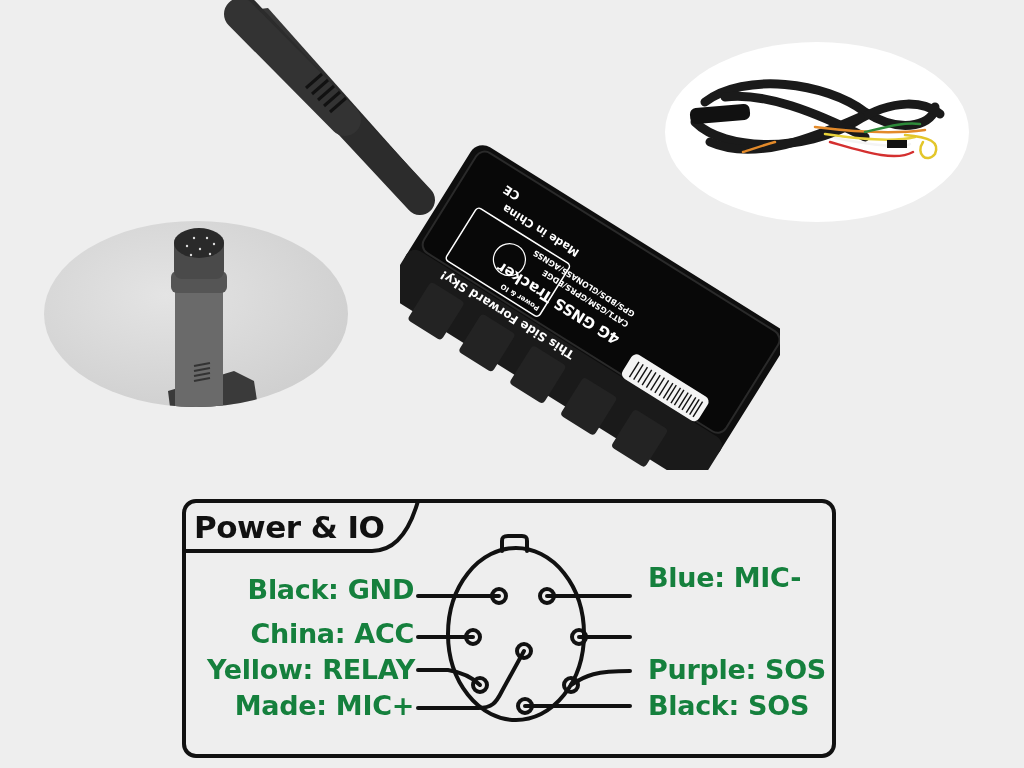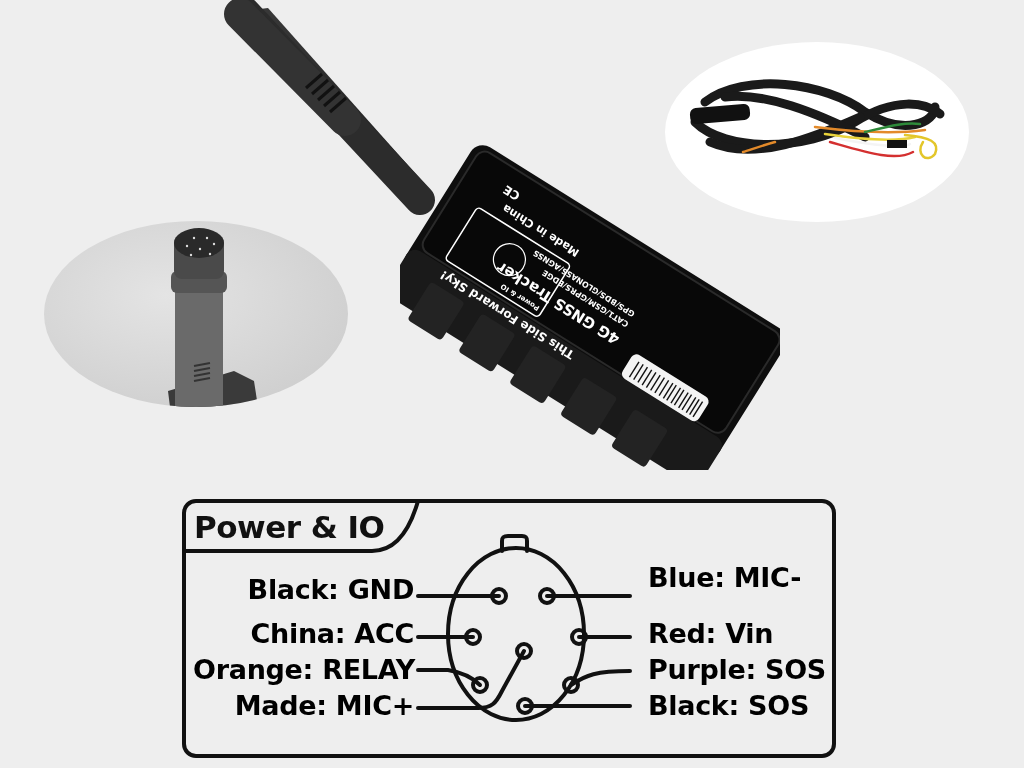--- a/index.html
+++ b/index.html
@@ -2,21 +2,21 @@
 <html><head>
 <meta charset="utf-8">
 <style>
   html,body{margin:0;padding:0;}
   body{width:1024px;height:768px;background:#eeeeee;position:relative;overflow:hidden;font-family:"DejaVu Sans","Liberation Sans",sans-serif;}
   .photo{position:absolute;}
   .oval{position:absolute;border-radius:50%;overflow:hidden;}
   #panel{position:absolute;left:182px;top:499px;width:654px;height:259px;border:4px solid #111;border-radius:14px;box-sizing:border-box;background:#eeeeee;}
   #tab{position:absolute;left:-4px;top:-4px;}
   #panel-title{position:absolute;left:8px;top:6px;font-size:31px;font-weight:bold;color:#111;letter-spacing:-0.5px;white-space:nowrap;}
-  .lbl{position:absolute;font-size:27px;font-weight:bold;color:#000000;white-space:nowrap;line-height:30px;letter-spacing:-0.3px;}
+  .lbl{position:absolute;font-size:27px;font-weight:bold;color:#15803d;white-space:nowrap;line-height:30px;letter-spacing:-0.3px;}
   .lbl.left{text-align:right;right:0;}
   #leftcol{position:absolute;left:0;top:0;width:228px;height:100%;}
   #diagram-svg{position:absolute;left:0;top:0;}
   .dev-text{font-family:"DejaVu Sans",sans-serif;fill:#fff;font-weight:bold;}
 </style>
 </head>
 <body>
 
 <svg class="photo" style="left:0;top:0" width="1024" height="500">
   <defs>
@@ -144,26 +144,25 @@
 
 <div id="panel">
   <svg id="tab" width="240" height="60">
     <path d="M2 52 L190 52 C215 52, 228 30, 236 2" fill="none" stroke="#111" stroke-width="4"></path>
   </svg>
   <div id="panel-title">Power &amp; IO</div>
 
   <div id="leftcol">
     <div class="lbl left" style="top:72px">Black: GND</div>
     <div class="lbl left" style="top:116px">China: ACC</div>
-    <div class="lbl left" style="top:152px;right:-1px">Orange: RELAY</div>
+    <div class="lbl left" style="top:152px;right:-1px">Yellow: RELAY</div>
     <div class="lbl left" style="top:188px">Made: MIC+</div>
   </div>
 
   <div class="lbl" style="left:462px;top:60px">Blue: MIC-</div>
-  <div class="lbl" style="left:462px;top:116px">Red: Vin</div>
   <div class="lbl" style="left:462px;top:152px">Purple: SOS</div>
   <div class="lbl" style="left:462px;top:188px">Black: SOS</div>
 
   <svg id="diagram-svg" width="654" height="259">
     <g fill="none" stroke="#111" stroke-width="4" stroke-linecap="round" stroke-linejoin="round">
 
       <path d="M316 48 L316 38 C316 34,318 33,322 33 L336 33 C340 33,341 34,341 38 L341 48"></path>
       <ellipse cx="330" cy="131" rx="68" ry="86"></ellipse>
 
       <circle cx="313" cy="93" r="7"></circle>

